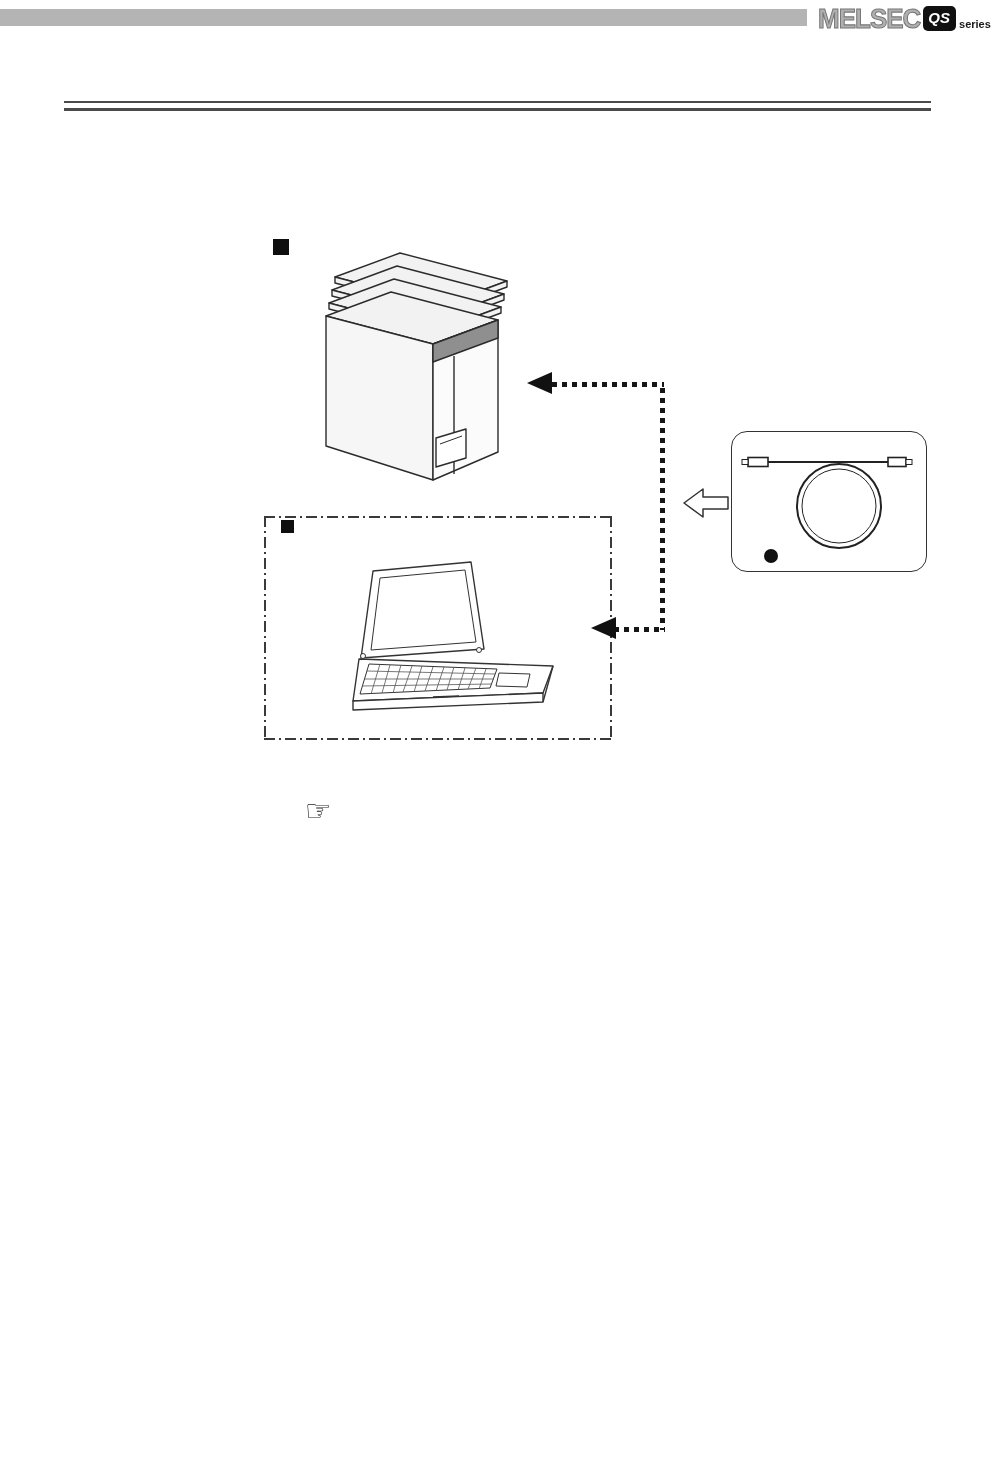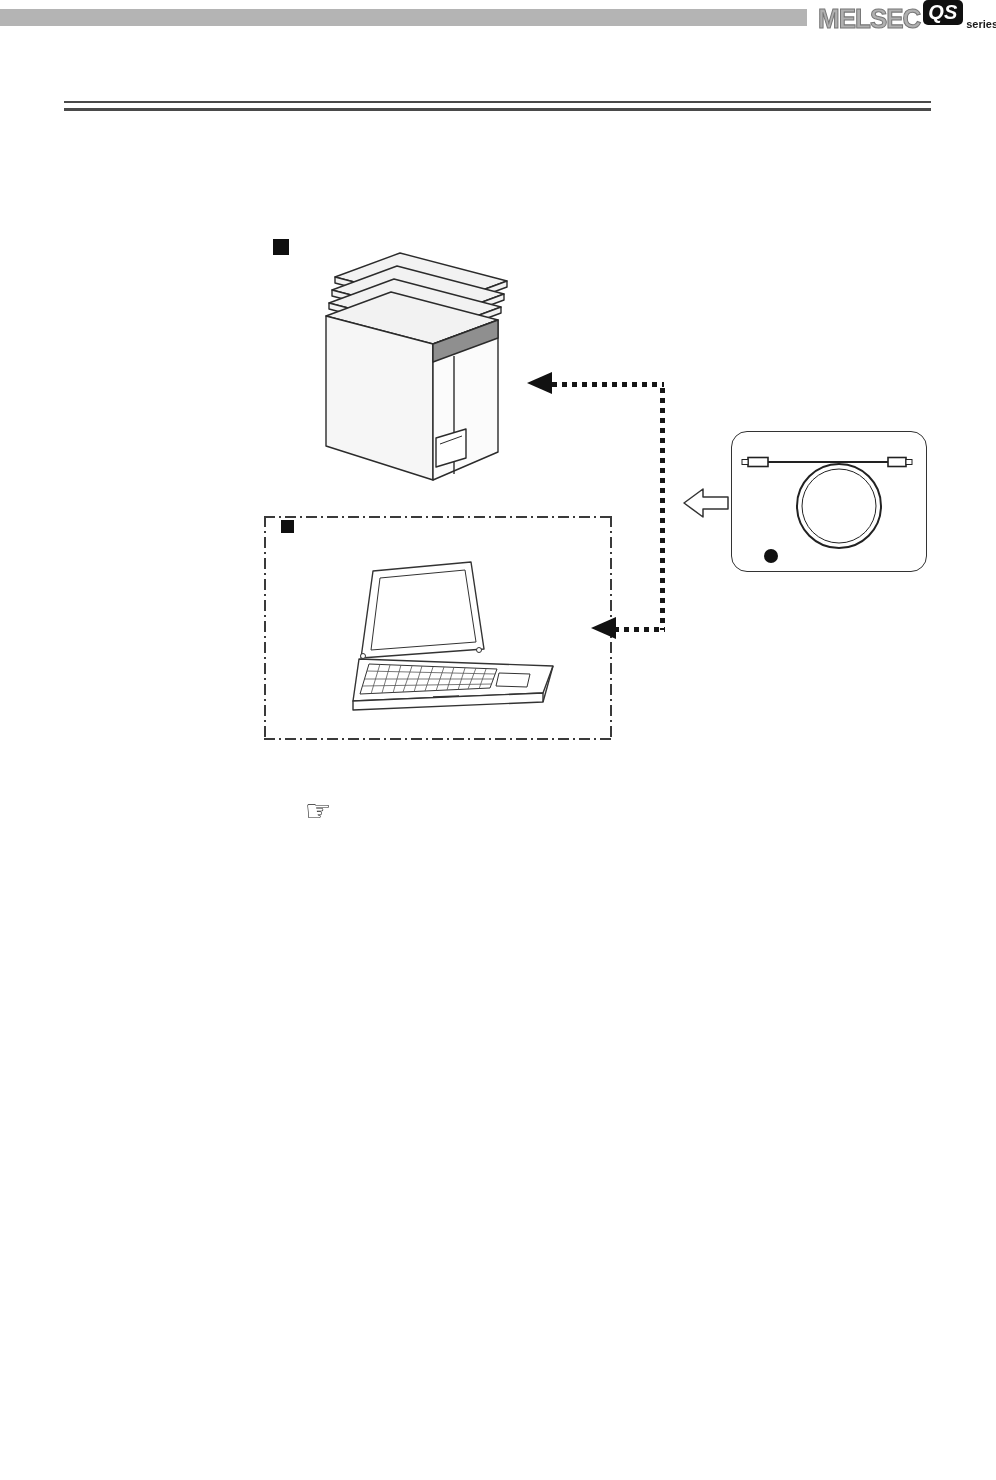--- a/index.html
+++ b/index.html
@@ -9,21 +9,21 @@
   }
   
   .header-bar{position:absolute;left:0;top:9px;width:807px;height:17px;background:#b4b4b4;}
   .brand{position:absolute;left:818px;top:2px;height:30px;display:flex;align-items:flex-end;gap:3px;}
   .melsec{
     font-weight:800;font-size:26px;line-height:26px;letter-spacing:-1px;
     color:#b0b0b0;-webkit-text-stroke:1px #777;transform:scaleY(1.05);
   }
   .qs-badge{
     background:#101010;color:#fff;font-weight:bold;font-style:italic;
-    font-size:20px;line-height:20px;padding:2px 6px 3px 5px;border-radius:5px;margin-bottom:7px;
+    font-size:15px;line-height:20px;padding:2px 6px 3px 5px;border-radius:5px;margin-bottom:1px;
   }
   .series{font-size:11px;font-weight:600;color:#1a1a1a;padding-bottom:2px;}
   
   .section-rule{position:absolute;left:64px;top:101px;width:867px;height:5px;
     border-top:2px solid #4a4a4a;border-bottom:3px solid #4a4a4a;}
   .footer-rule{position:absolute;left:64px;top:1437px;width:867px;height:0;border-top:2px solid #2b2b2b;}
   
   .marker{position:absolute;background:#0f0f0f;}
   .marker-1{left:273px;top:239px;width:16px;height:16px;}
   .marker-2{left:281px;top:520px;width:13px;height:13px;}

